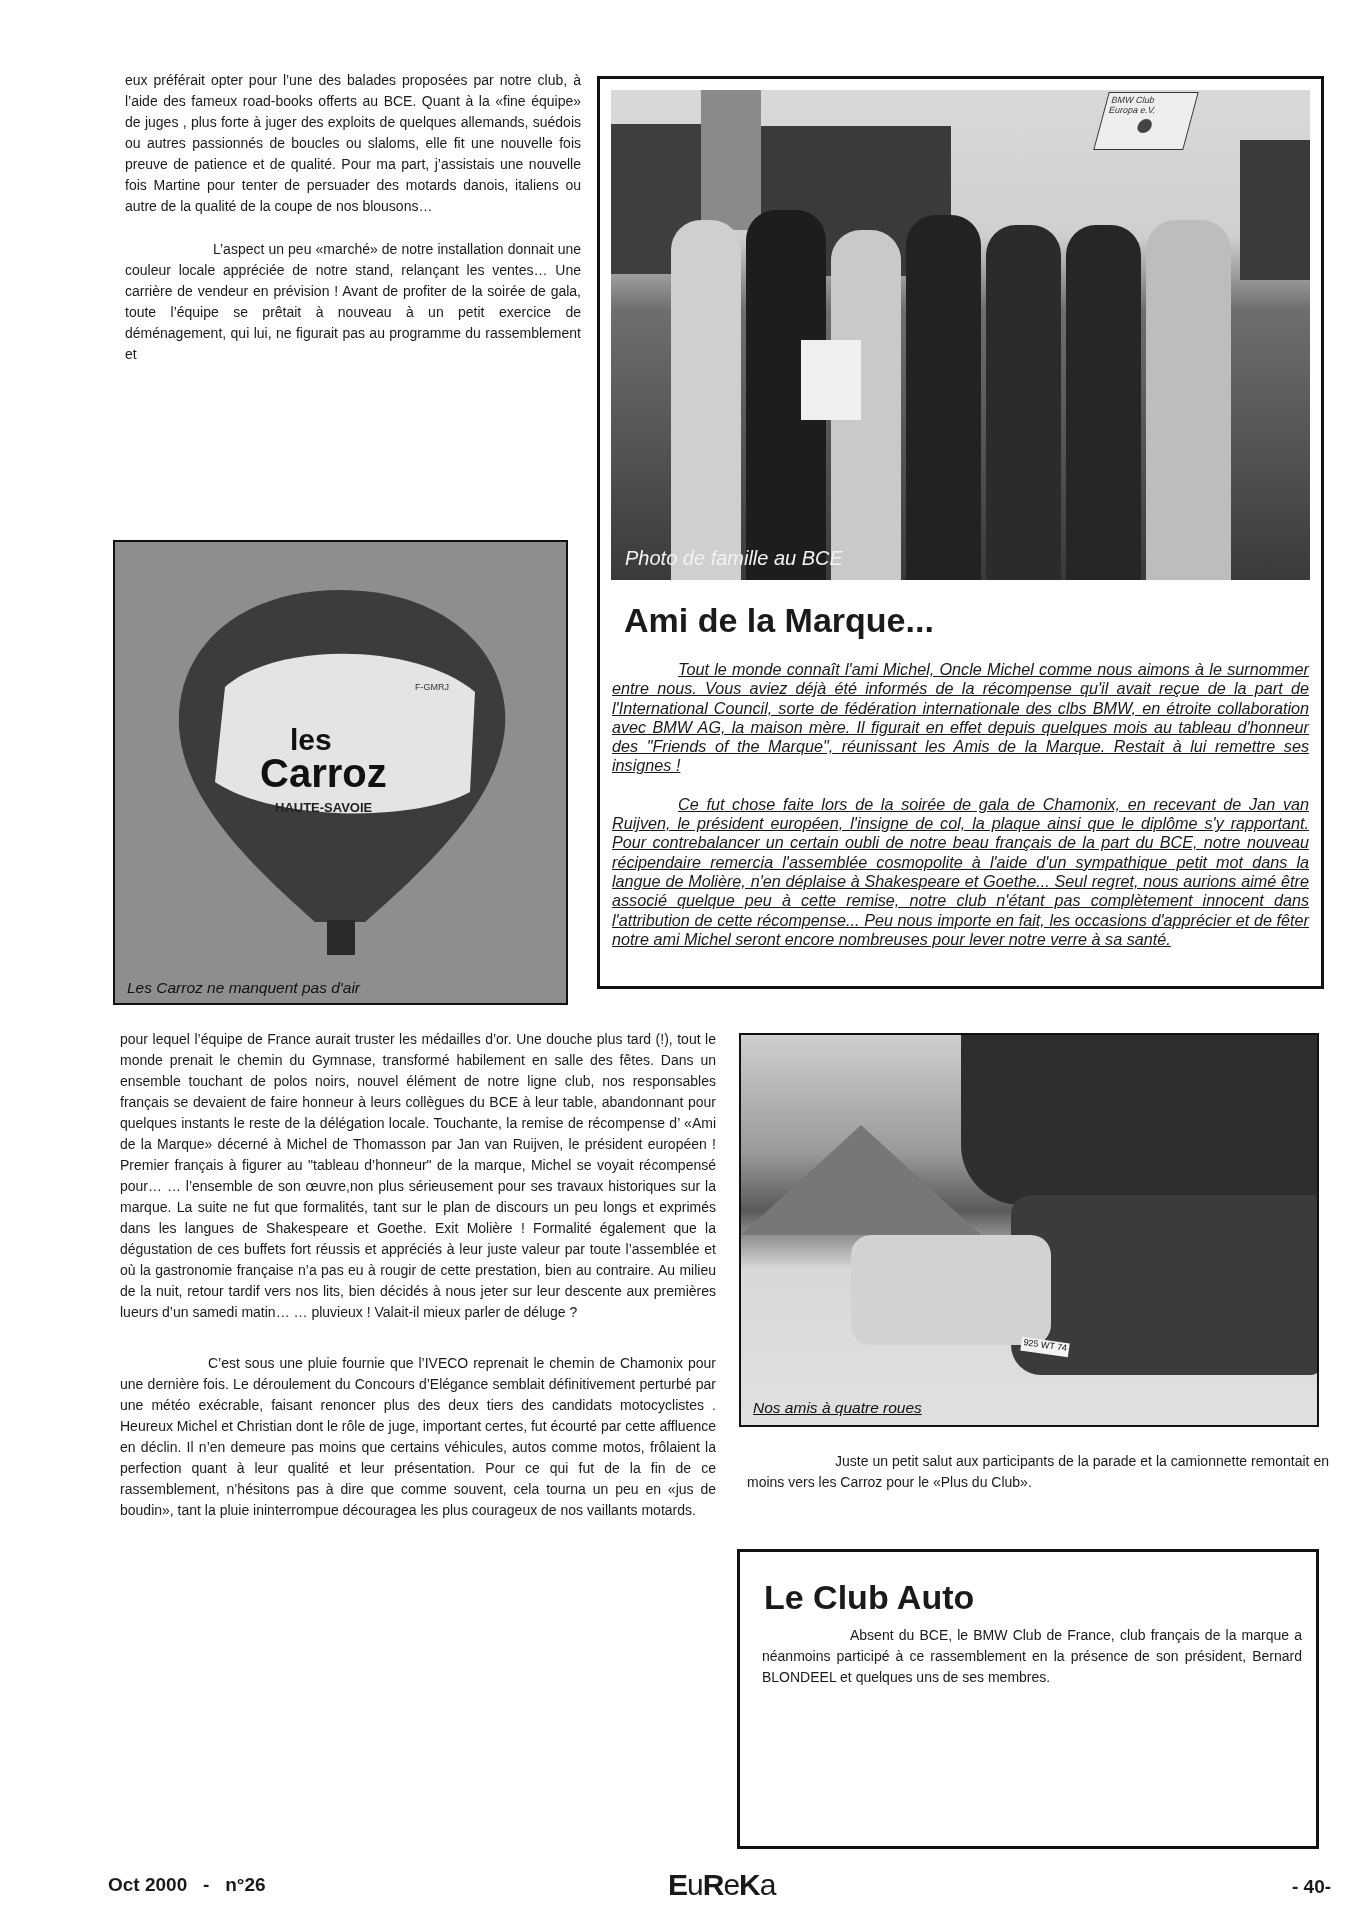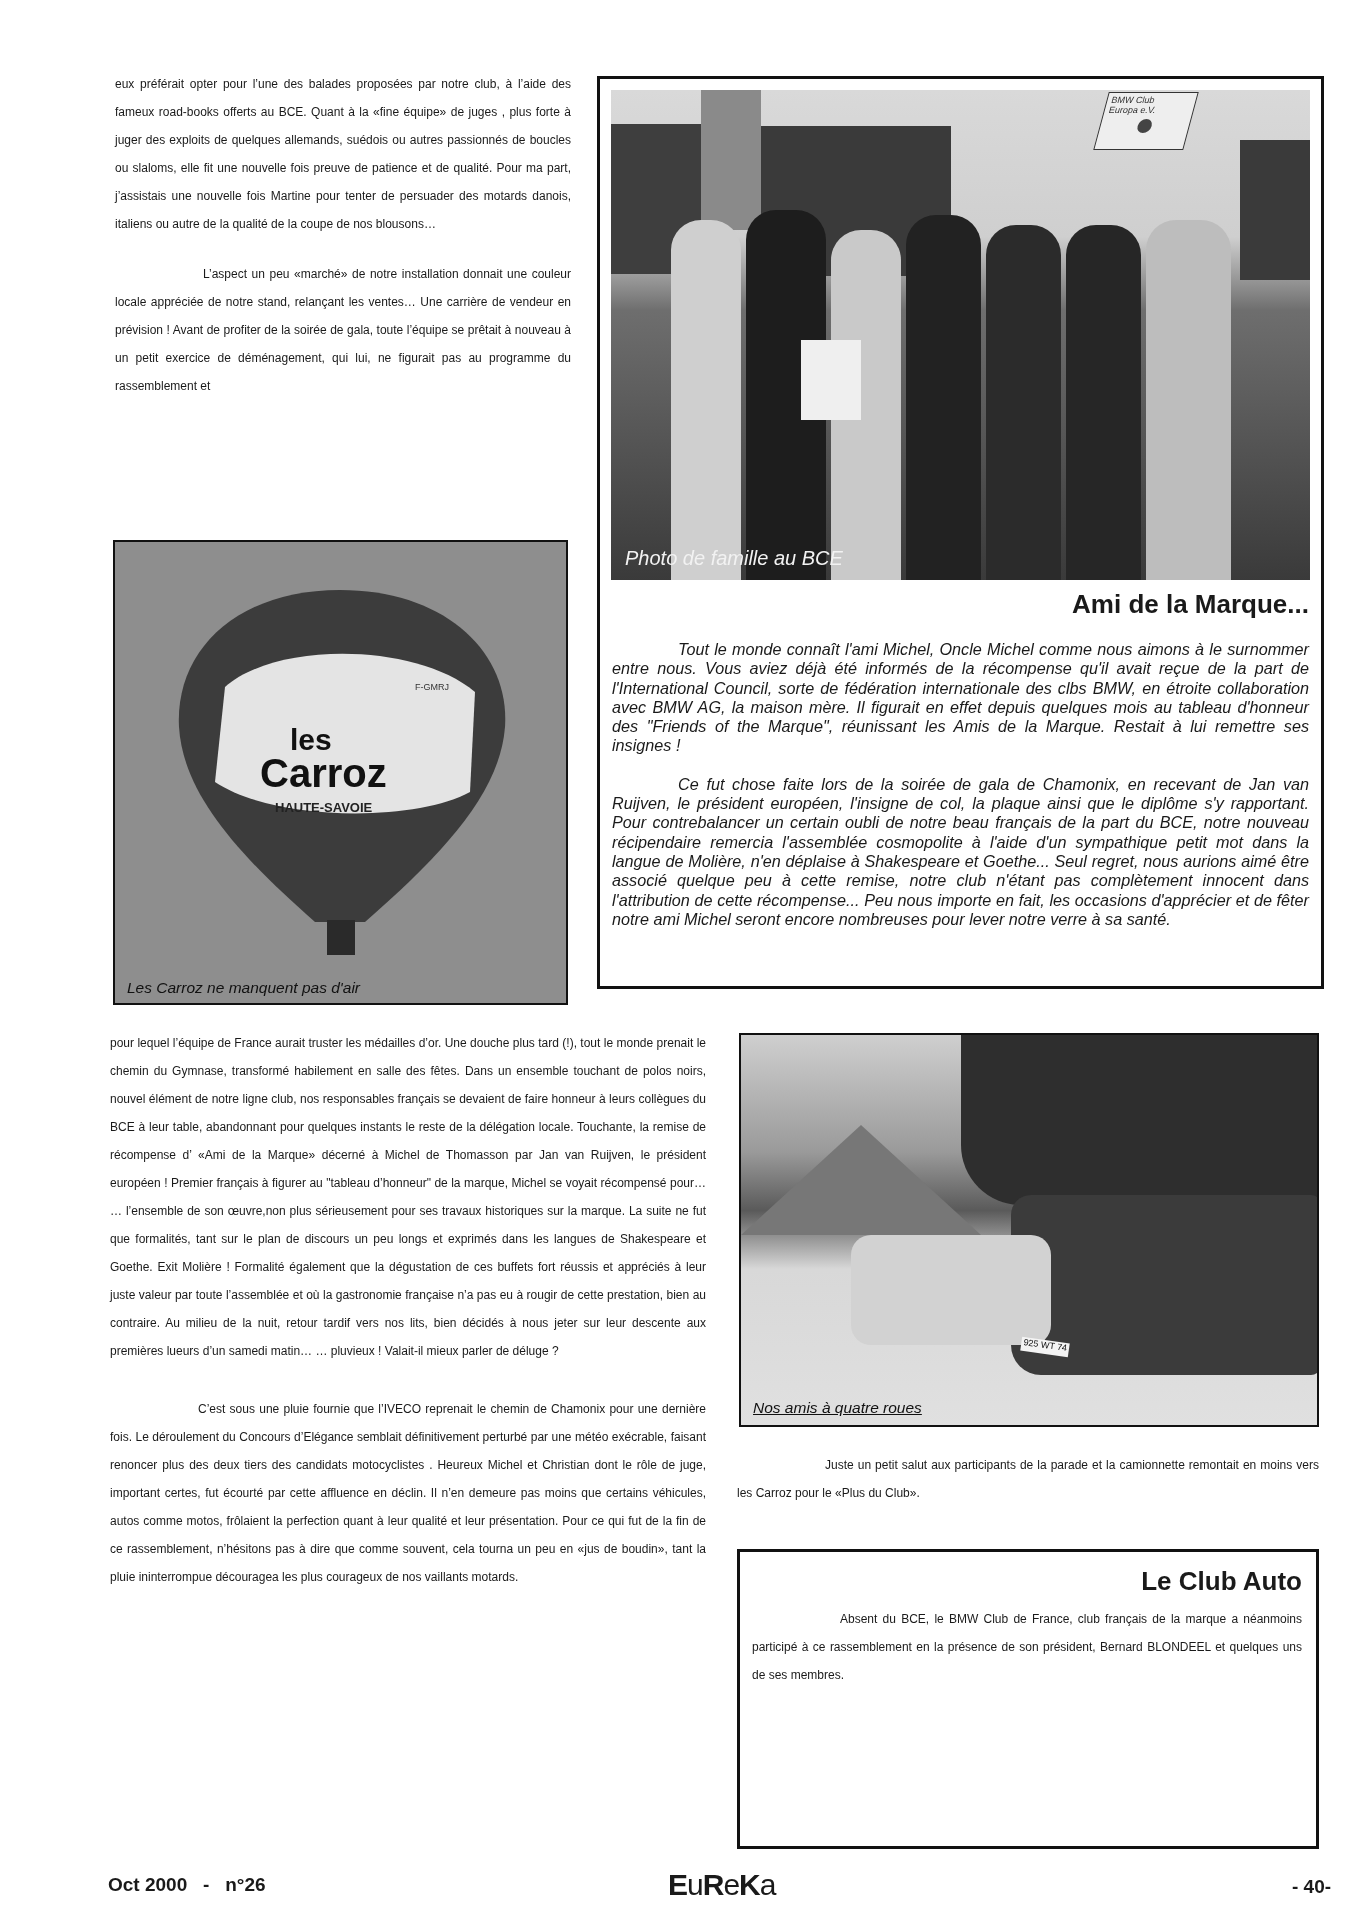--- a/index.html
+++ b/index.html
@@ -1,30 +1,30 @@
 <!DOCTYPE html>
 <html><head>
 <meta charset="utf-8">
 <style>
   html,body{margin:0;padding:0;background:#fff;}
   body{width:1357px;height:1920px;position:relative;overflow:hidden;font-family:"Liberation Sans",sans-serif;color:#1a1a1a;}
   .abs{position:absolute;}
-  .col-text{font-size:12px;line-height:28px;text-align:justify;}
+  .col-text{font-size:14px;line-height:21px;text-align:justify;margin-left:10px;}
   .col-text p{margin:0;}
   .col-text p.indent{text-indent:88px;}
   .gap{height:22px;}
   .box{border:3px solid #111;box-sizing:border-box;background:#fff;}
   .photo{background:#888;overflow:hidden;position:relative;}
   .caption{position:absolute;left:14px;bottom:10px;font-style:italic;font-size:20px;}
   .caption.light{color:#f2f2f2;}
   .caption.dark{color:#111;}
-  .box-title{font-size:26px;text-align:right;margin:0;}
+  .box-title{font-size:34px;margin:12px;}
   .italic-text{font-style:italic;font-size:16.2px;line-height:19.3px;text-align:justify;}
   .italic-text p{margin:0;}
-  .italic-text p.indent{text-indent:66px;}
+  .italic-text p.indent{text-indent:66px;text-decoration:underline;}
   .footer-left{font-weight:bold;font-size:19px;}
   .logo{font-size:30px;font-weight:bold;letter-spacing:-1px;}
   .logo .lt{font-weight:normal;}
   .pageno{font-weight:bold;font-size:19px;}
 </style>
 </head>
 <body>
 
 <div class="abs col-text" style="left:115px;top:70px;width:456px;">
   <p>eux préférait opter pour l’une des balades proposées par notre club, à l’aide des fameux road-books offerts au BCE. Quant à la «fine équipe» de juges , plus forte à juger des exploits de quelques allemands, suédois ou autres passionnés de boucles ou slaloms, elle fit une nouvelle fois preuve de patience et de qualité. Pour ma part, j’assistais une nouvelle fois Martine pour tenter de persuader des motards danois, italiens ou autre de la qualité de la coupe de nos blousons…</p>

